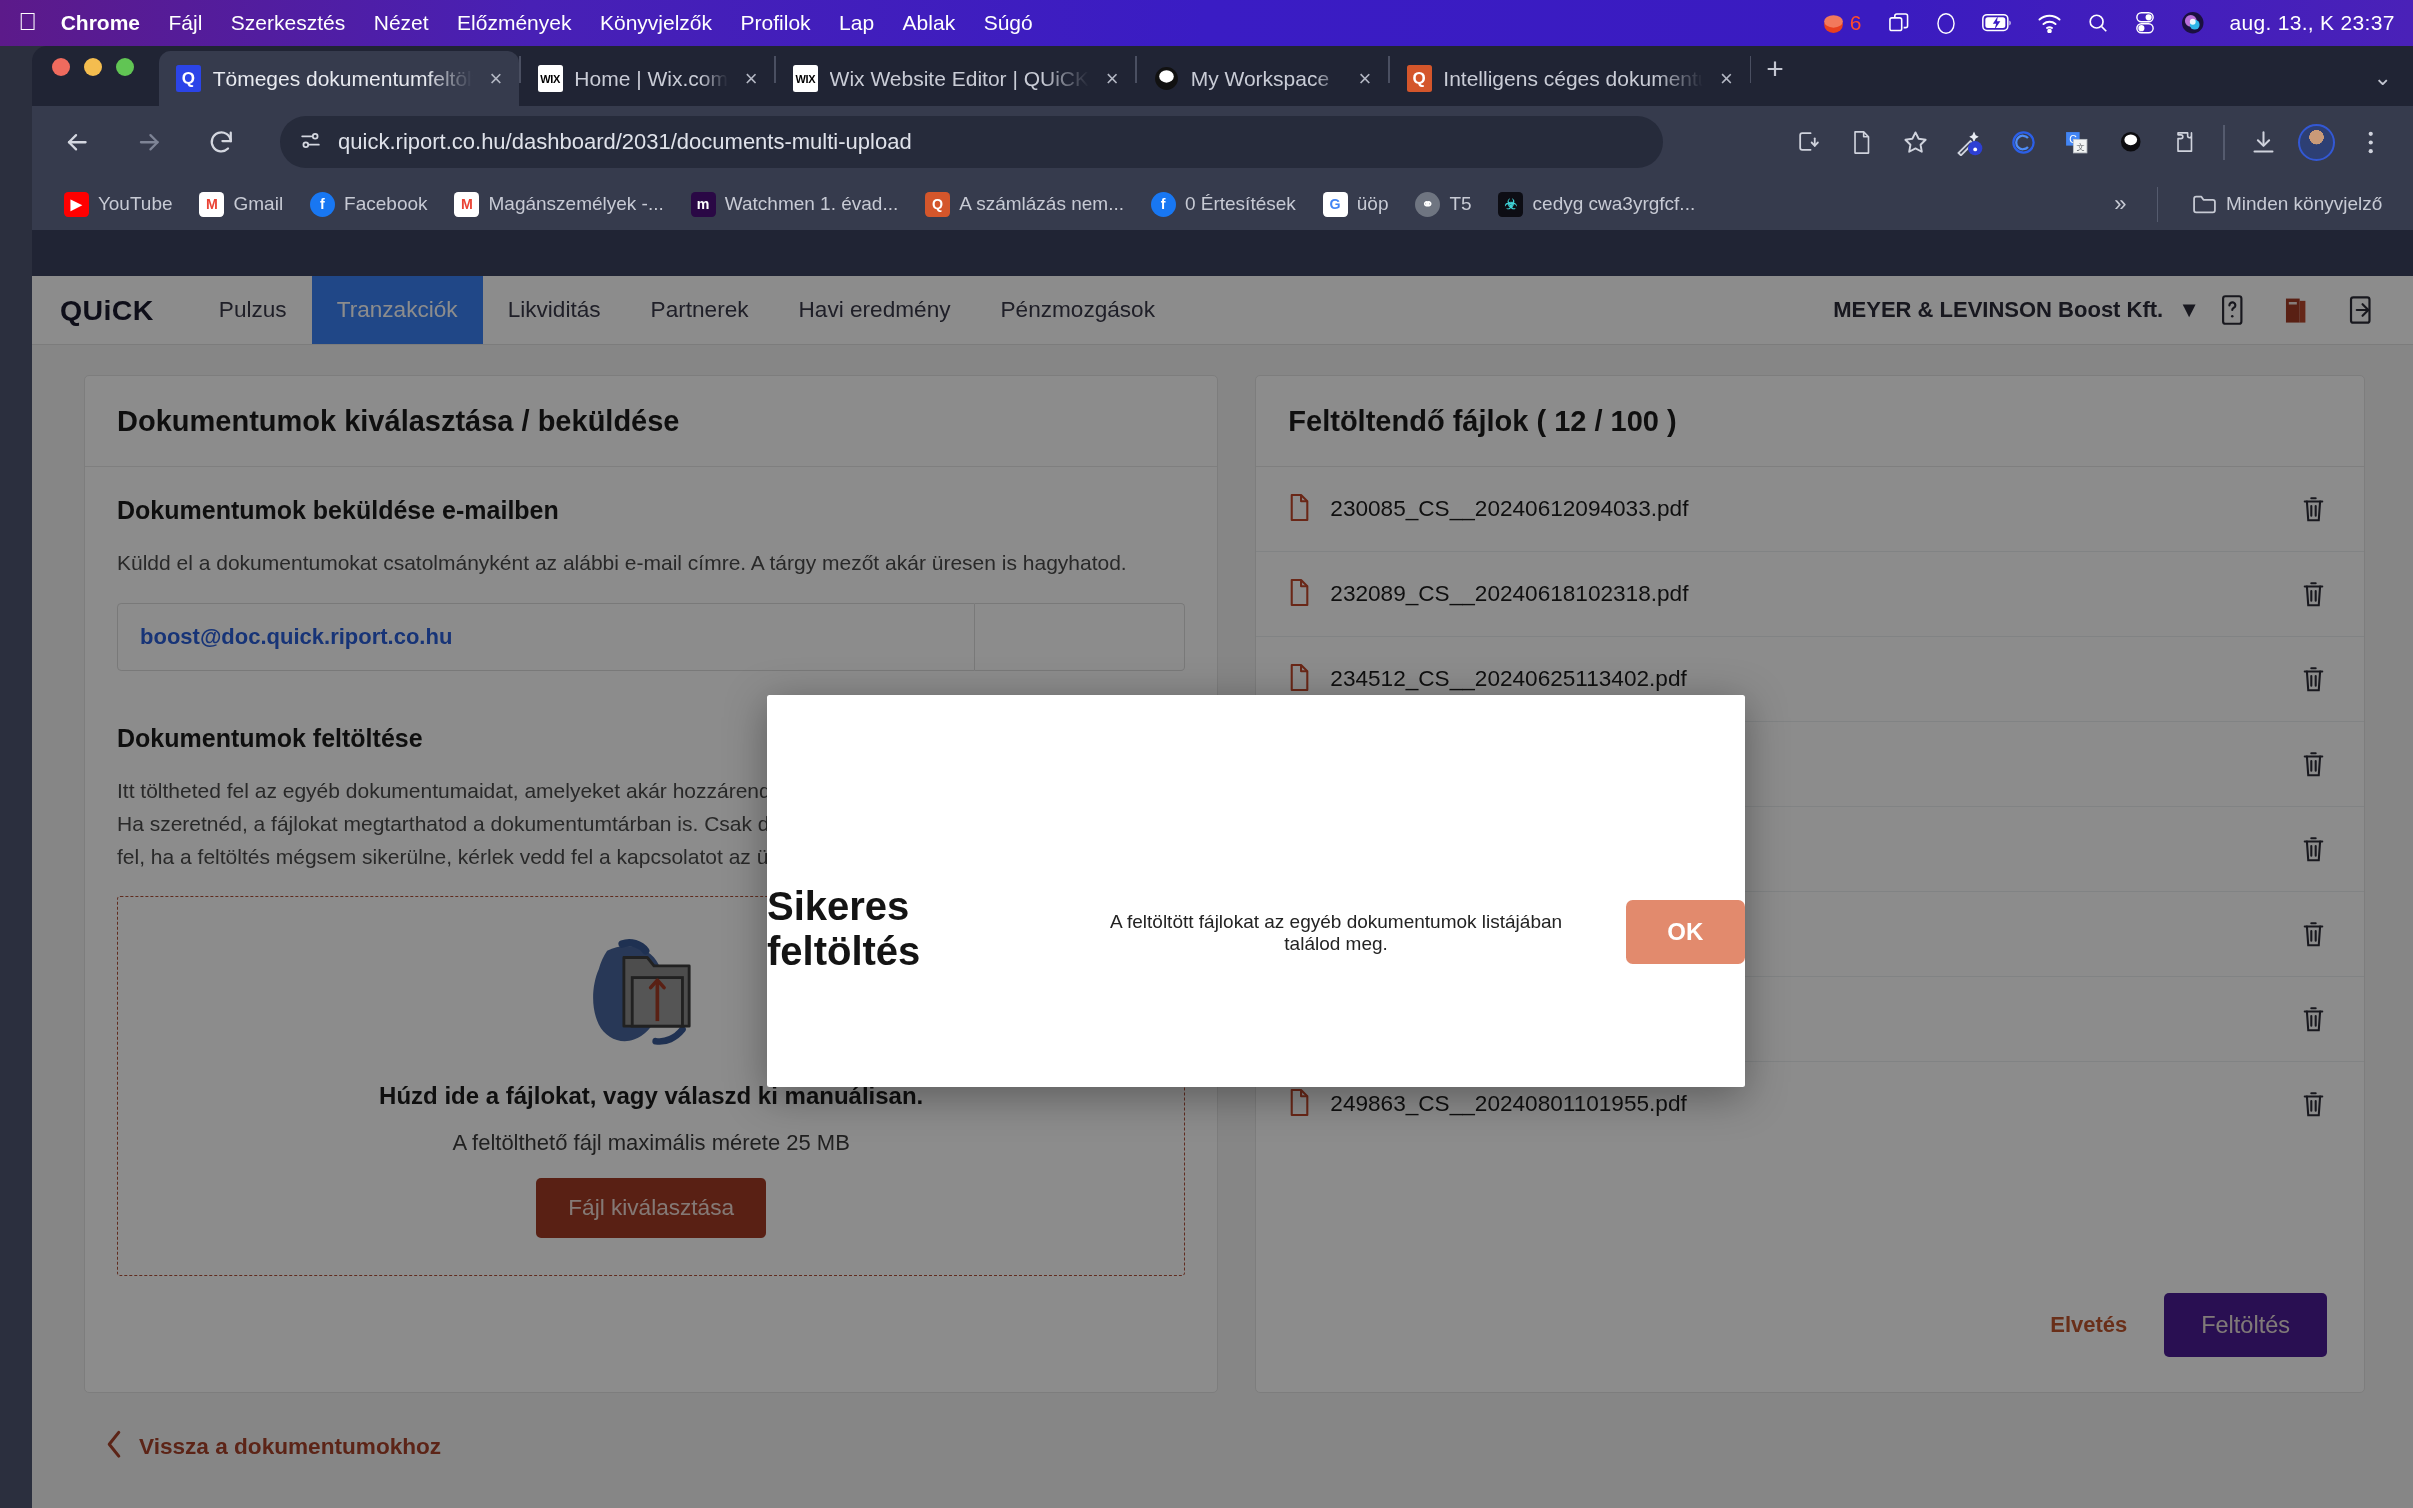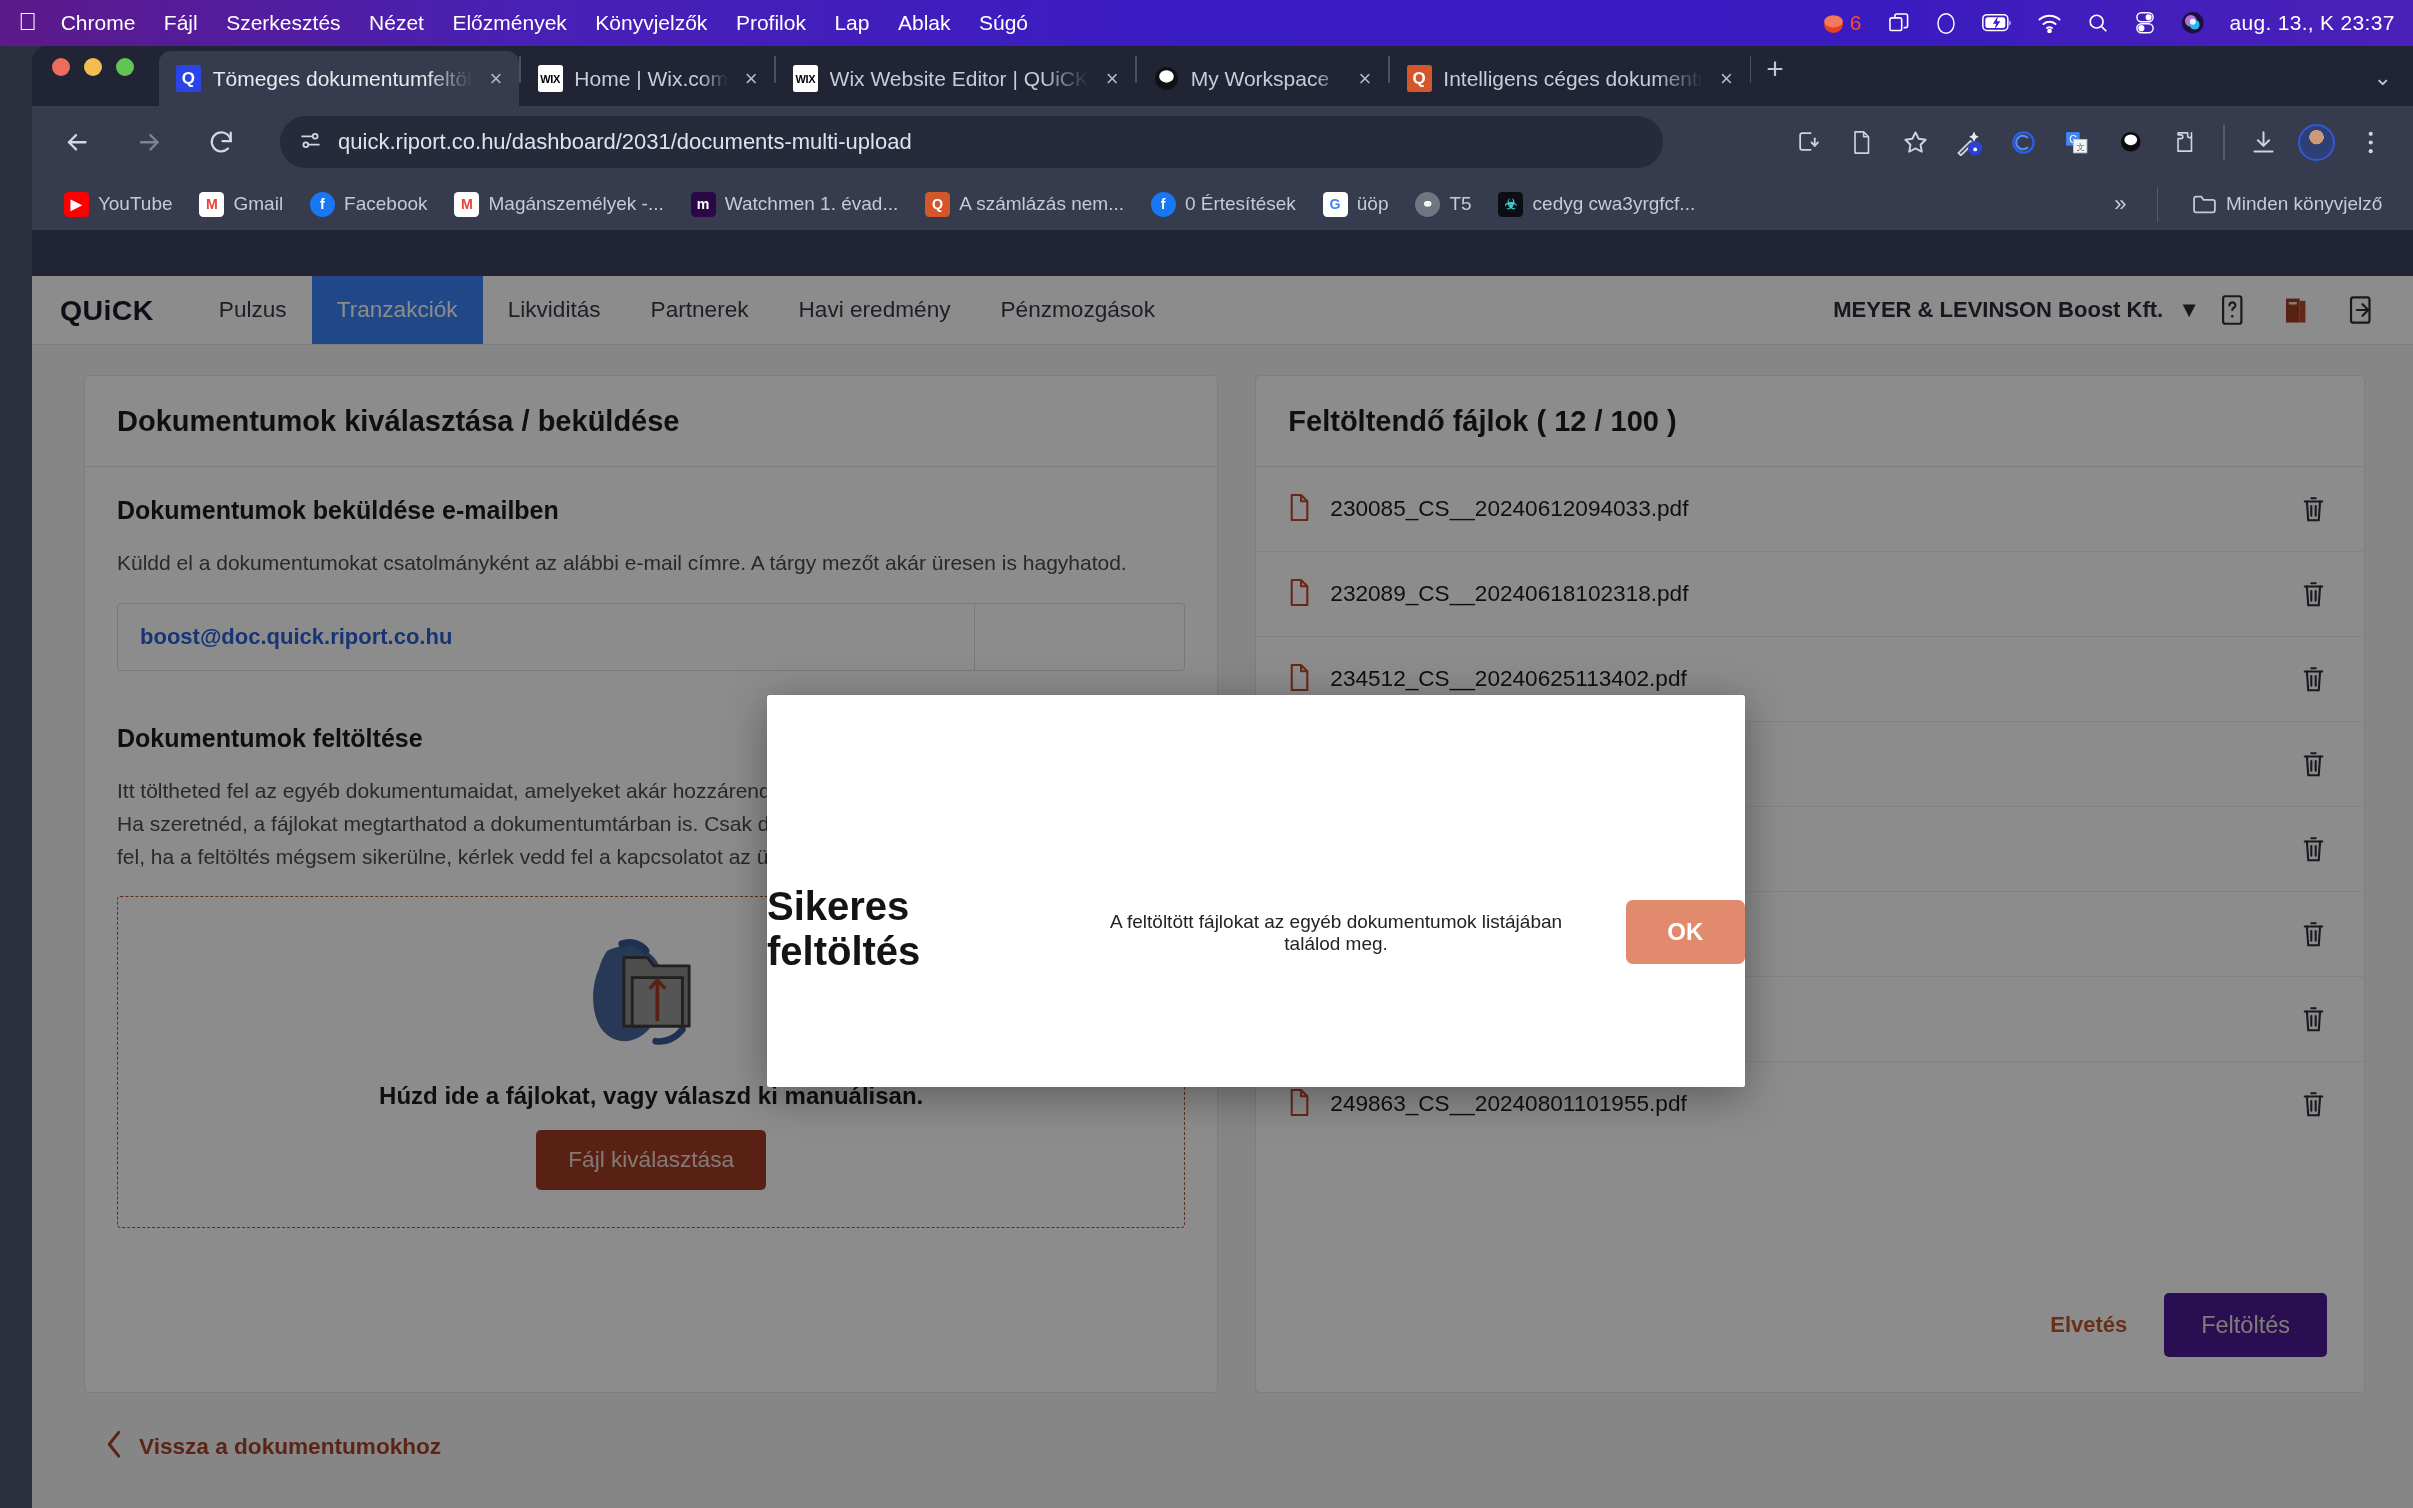--- a/index.html
+++ b/index.html
@@ -15,21 +15,21 @@
   .menubar {
     position: absolute; top: 0; left: 0;
     width: 2413px; height: 46px;
     background: linear-gradient(90deg, #5c1a8a 0%, #4820b5 22%, #3a1cc4 50%, #3a1bc0 78%, #4a21b8 100%);
     display: flex; align-items: center;
     padding: 0 18.4px;
     color: #fff;
   }
   .mb-apple { font-size: 25px; line-height: 1; margin-right: 23.5px; position: relative; top: -1.7px; }
   .mb-item { font-size: 21px; margin-right: 28.5px; white-space: nowrap; color: #fff; }
-  .mb-item.bold { font-weight: normal; }
+  .mb-item.bold { font-weight: bold; }
   .mb-right { margin-left: auto; display: flex; align-items: center; gap: 25px; }
   .mb-ic { display: flex; align-items: center; }
   .mb-clock { font-size: 21px; letter-spacing: 0.3px; white-space: nowrap; }
   .badge-num { color: #ff4b2b; font-size: 21px; margin-left: 3.4px; font-weight: 500;}
 
   
   .chrome-window {
     position: absolute; top: 46px; left: 32px;
     width: 2382px; height: 1462px;
     background: #202434;
@@ -521,20 +521,21 @@
               <path d="M42 26c18-10 40-6 52 4 14 12 18 34 14 54-4 22-16 42-34 48-16 6-34-2-42-18-10-20-8-48 0-66 2-8 6-16 10-22z" fill="#3a5a96" opacity=".92"></path>
               <path d="M60 18c10-4 22 0 28 8" stroke="#3a5a96" stroke-width="9" fill="none" stroke-linecap="round"></path>
               <path d="M132 120c-8 10-20 16-32 14" stroke="#3a5a96" stroke-width="8" fill="none" stroke-linecap="round"></path>
               <path d="M62 34h28l8 10h42v72H62z" fill="#8c8c8c" stroke="#3c3c3c" stroke-width="3.4" stroke-linejoin="round"></path>
               <rect x="72" y="58" width="60" height="58" fill="#9c9c9c" stroke="#3c3c3c" stroke-width="3.4"></rect>
               <path d="M102 110V62" stroke="#a33b25" stroke-width="4.4"></path>
               <path d="M94 70l8-9 8 9" fill="none" stroke="#a33b25" stroke-width="4.4" stroke-linecap="round" stroke-linejoin="round"></path>
             </svg>
           </div>
           <div class="dz-title">Húzd ide a fájlokat, vagy válaszd ki manuálisan.</div>
+          <div class="dz-sub">A feltölthető fájl maximális mérete 25 MB</div>
           <button class="btn btn-choose">Fájl kiválasztása</button>
         </div>
       </div>
 
       <div class="card card-right">
         <div class="list-head">
           <div class="card-title">Feltöltendő fájlok ( 12 / 100 )</div>
         </div>
 
         <div>

